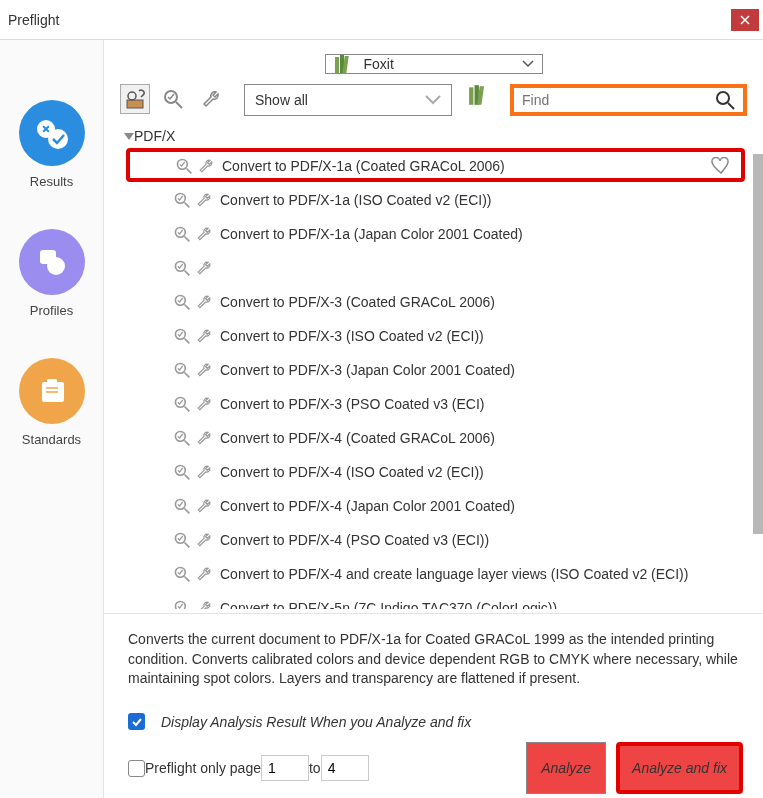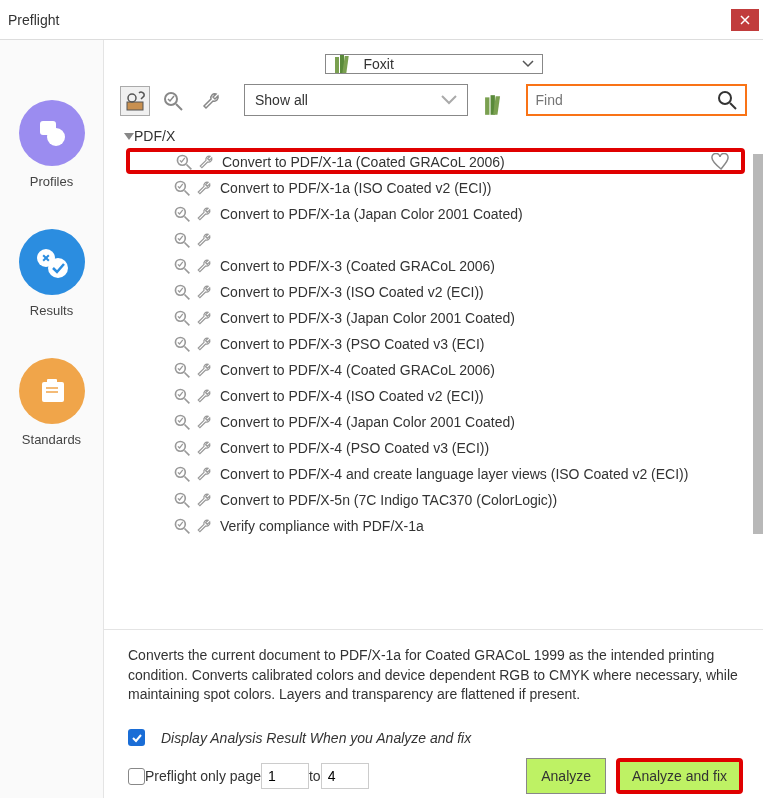--- a/index.html
+++ b/index.html
@@ -15,87 +15,87 @@
   .side-item { display: flex; flex-direction: column; align-items: center; gap: 8px; cursor: pointer; width: 100%; }
   .side-icon { width: 66px; height: 66px; border-radius: 50%; display: flex; align-items: center; justify-content: center; }
   .side-label { font-size: 13px; color: #444; }
   
   .content { flex: 1; display: flex; flex-direction: column; padding: 0; }
   
   .top-row { display: flex; justify-content: center; padding: 14px 0 10px 0; }
   .brand-dd { width: 218px; height: 20px; border: 1px solid #888; display: flex; align-items: center; padding: 0 8px; gap: 8px; cursor: pointer; justify-content: space-between; }
   .brand-left { display: flex; align-items: center; gap: 8px; }
   
-  .toolbar { display: flex; align-items: flex-end; gap: 8px; padding: 0 16px 8px 16px; }
+  .toolbar { display: flex; align-items: flex-start; gap: 8px; padding: 0 16px 8px 16px; }
   .tool-btn { width: 30px; height: 30px; display: flex; align-items: center; justify-content: center; cursor: pointer; }
   .tool-btn.selected { border: 1px solid #aaa; background: #f0f0f0; }
   .show-dd { flex: 1; max-width: 284px; height: 32px; border: 1px solid #888; display: flex; align-items: center; justify-content: space-between; padding: 0 10px; cursor: pointer; margin-left: 10px; }
-  .search-box { flex: 1; height: 32px; border: 2px solid #f97316; display: flex; align-items: center; padding: 0 8px; margin-left: 10px; }
+  .search-box { flex: 1; height: 32px; border: 4px solid #f97316; display: flex; align-items: center; padding: 0 8px; margin-left: 10px; gap: 12px; }
   .search-input { flex: 1; border: none; outline: none; font-size: 14px; }
   
   .tree-area { flex: 1; overflow-y: auto; padding: 0 16px 0 20px; position: relative; }
   .tree-header { display: flex; align-items: center; padding: 4px 0; font-size: 14px; }
   .triangle { width: 0; height: 0; border-left: 5px solid transparent; border-right: 5px solid transparent; border-top: 7px solid #888; }
   
-  .tree-row { display: flex; align-items: center; gap: 6px; padding: 2px 0 0 48px; height: 26px; font-size: 14px; color: #333; cursor: pointer; position: relative; }
+  .tree-row { display: flex; align-items: center; gap: 6px; padding: 2px 0 0 48px; height: 34px; font-size: 14px; color: #333; cursor: pointer; position: relative; }
   .tree-row.highlighted { border: 4px solid #e00000; border-radius: 4px; margin: 0 2px; padding-left: 44px; }
   .tree-row.highlighted .heart { position: absolute; right: 10px; }
   .row-icons { display: flex; gap: 2px; align-items: center; }
   
   .scrollbar-track { position: absolute; right: 0; top: 30px; width: 10px; height: 460px; background: transparent; }
   .scrollbar-thumb { width: 10px; height: 380px; background: #b8b8b8; border-radius: 0; }
   
   .description { padding: 16px 20px 0 24px; font-size: 14px; line-height: 1.4; color: #333; border-top: 1px solid #e4e4e4; margin-top: 4px; }
   
   .bottom { padding: 24px 20px 14px 24px; }
   .chk-row { display: flex; align-items: center; gap: 16px; margin-bottom: 12px; font-style: italic; }
   .chkbox { width: 17px; height: 17px; border-radius: 3px; display: flex; align-items: center; justify-content: center; }
   .chkbox.checked { background: #1a6dd6; color: #fff; }
   .chkbox.unchecked { border: 1.5px solid #888; }
   
   .action-row { display: flex; align-items: center; justify-content: space-between; }
   .page-inputs { display: flex; align-items: center; gap: 0; }
   .page-field { width: 48px; height: 26px; border: 1px solid #ccc; padding: 0 6px; font-size: 14px; }
   .action-btns { display: flex; gap: 10px; align-items: center; }
-  .btn { height: 36px; padding: 0 14px; border: 1px solid #888; background: #bef264; font-size: 14px; cursor: pointer; display: flex; align-items: center; }
+  .btn { height: 52px; padding: 0 14px; border: 1px solid #888; background: #ef4444; font-size: 14px; cursor: pointer; display: flex; align-items: center; font-style: italic; }
   .btn.primary-hl { border: 4px solid #e00000; border-radius: 4px; padding: 0 12px; }
 </style>
 </head>
 <body>
 
 <div class="header">
   <span class="header-title">Preflight</span>
   <div class="close-btn">
     <svg width="10" height="10" viewBox="0 0 10 10">
         <path d="M1 1 L9 9 M9 1 L1 9" stroke="#fff" stroke-width="1.5"></path>
       </svg>
   </div>
 </div>
 
 <div class="main">
   <div class="sidebar">
     <div class="side-item">
-      <div class="side-icon" style="background:#9b8cf0">
-        <svg width="36" height="36" viewBox="0 0 36 36">
-            <rect x="6" y="6" width="16" height="14" rx="3" fill="#fff"></rect>
-            <circle cx="22" cy="22" r="9" fill="#fff"></circle>
-          </svg>
-      </div>
-      <span class="side-label">Profiles</span>
-    </div>
-    <div class="side-item">
       <div class="side-icon" style="background:#2b8de0">
         <svg width="40" height="40" viewBox="0 0 40 40">
             <circle cx="14" cy="16" r="9" fill="#fff"></circle>
             <path d="M10 16 L18 16 M14 12 L14 20" stroke="#2b8de0" stroke-width="2" transform="rotate(45 14 16)"></path>
             <circle cx="26" cy="26" r="10" fill="#fff"></circle>
             <path d="M21 26 L25 30 L32 22" stroke="#2b8de0" stroke-width="2.5" fill="none"></path>
           </svg>
       </div>
       <span class="side-label">Results</span>
+    </div>
+    <div class="side-item">
+      <div class="side-icon" style="background:#9b8cf0">
+        <svg width="36" height="36" viewBox="0 0 36 36">
+            <rect x="6" y="6" width="16" height="14" rx="3" fill="#fff"></rect>
+            <circle cx="22" cy="22" r="9" fill="#fff"></circle>
+          </svg>
+      </div>
+      <span class="side-label">Profiles</span>
     </div>
     <div class="side-item">
       <div class="side-icon" style="background:#f0a54a">
         <svg width="36" height="36" viewBox="0 0 36 36">
             <rect x="8" y="9" width="22" height="20" rx="2" fill="#fff"></rect>
             <rect x="13" y="6" width="10" height="5" rx="1" fill="#fff"></rect>
             <line x1="12" y1="15" x2="24" y2="15" stroke="#f0a54a" stroke-width="1.5"></line>
             <line x1="12" y1="19" x2="24" y2="19" stroke="#f0a54a" stroke-width="1.5"></line>
           </svg>
       </div>

